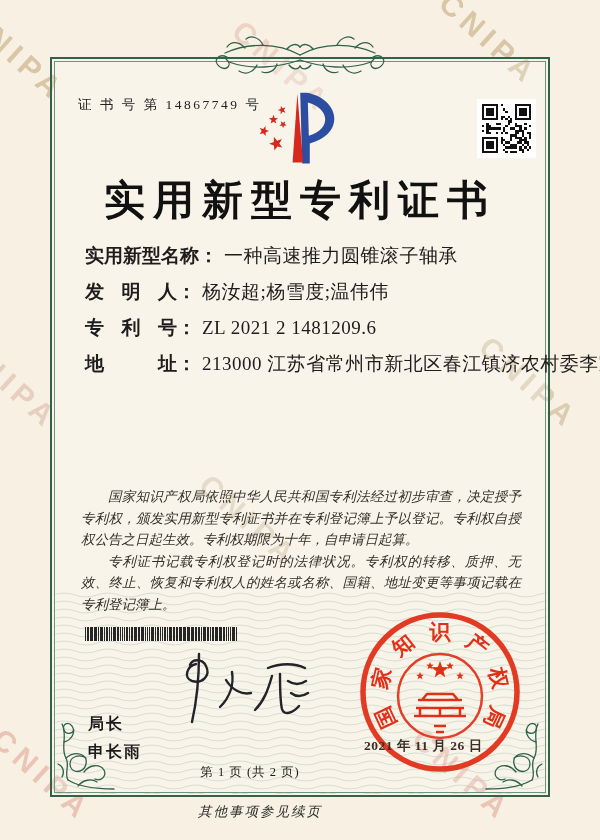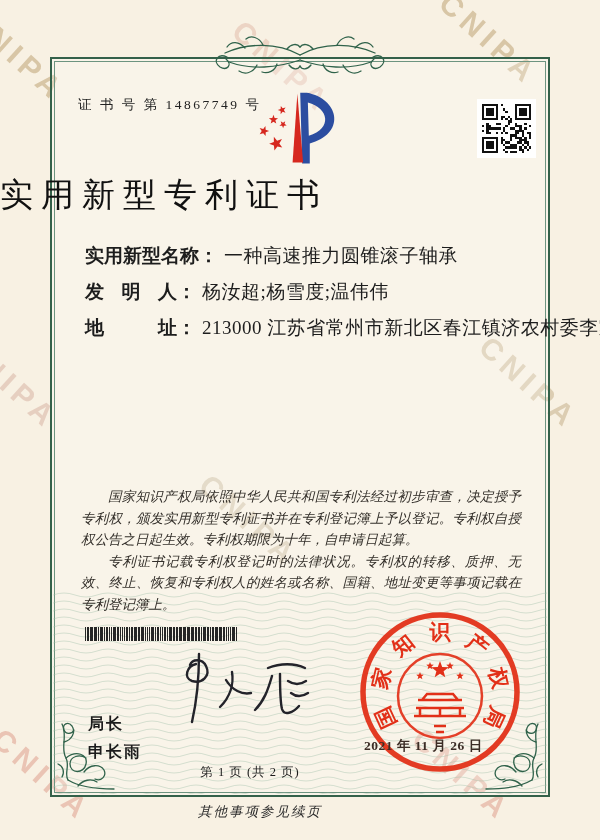--- a/index.html
+++ b/index.html
@@ -18,22 +18,22 @@
   .corner-orn{position:absolute;width:64px;height:74px;z-index:2;}
   #corner-left{left:54px;top:720px;}
   #corner-right{left:482px;top:720px;transform:scaleX(-1);}
 
   #waves{position:absolute;left:53px;top:592px;width:494px;height:202px;z-index:1;}
 
   #cert-no{position:absolute;left:78px;top:96px;font-size:13.5px;letter-spacing:2.5px;color:#222;z-index:4;}
   #logo{position:absolute;left:250px;top:90px;width:110px;height:86px;z-index:4;}
   #qr{position:absolute;left:477px;top:99px;width:59px;height:59px;z-index:4;}
 
-  #title{position:absolute;left:0;top:173px;width:600px;
-         font-size:33px;font-weight:400;letter-spacing:8px;color:#111;z-index:4;}
+  #title{position:absolute;left:0;top:173px;width:600px;text-align:center;
+         font-size:41px;font-weight:700;letter-spacing:8px;color:#111;z-index:4;}
 
   #fields{position:absolute;left:85px;top:243px;width:440px;z-index:4;}
   .frow{height:36px;font-size:19px;color:#1d1d1d;white-space:nowrap;}
   .flabel{display:inline-block;min-width:92px;text-align:justify;text-align-last:justify;font-weight:600;}
   .fcolon{font-weight:600;margin-right:6px;}
   .fvalue{letter-spacing:.5px;}
   .fpair2{margin-left:34px;}
 
   #paras{position:absolute;left:81px;top:486px;width:440px;z-index:4;
          font-size:13.5px;line-height:21.5px;color:#322e29;text-align:justify;}
@@ -266,20 +266,21 @@
       <rect x="0" y="14" width="7" height="7" fill="#111"></rect>
       <rect x="1" y="15" width="5" height="5" fill="#fff"></rect>
       <rect x="2" y="16" width="3" height="3" fill="#111"></rect>
     </svg>
 
   <div id="title">实用新型专利证书</div>
 
   <div id="fields">
       <div class="frow"><span class="flabel">实用新型名称</span><span class="fcolon">：</span><span class="fvalue">一种高速推力圆锥滚子轴承</span></div>
       <div class="frow"><span class="flabel">发明人</span><span class="fcolon">：</span><span class="fvalue">杨汝超;杨雪度;温伟伟</span></div>
+      <div class="frow"><span class="flabel">专利号</span><span class="fcolon">：</span><span class="fvalue">ZL 2021 2 1481209.6</span></div>
       <div class="frow"><span class="flabel">地址</span><span class="fcolon">：</span><span class="fvalue">213000 江苏省常州市新北区春江镇济农村委李家村</span></div>
     </div>
 
   <div id="paras">
     <p>国家知识产权局依照中华人民共和国专利法经过初步审查，决定授予专利权，颁发实用新型专利证书并在专利登记簿上予以登记。专利权自授权公告之日起生效。专利权期限为十年，自申请日起算。</p>
     <p>专利证书记载专利权登记时的法律状况。专利权的转移、质押、无效、终止、恢复和专利权人的姓名或名称、国籍、地址变更等事项记载在专利登记簿上。</p>
   </div>
 
   <svg id="barcode" viewBox="0 0 156 14" preserveAspectRatio="none" shape-rendering="crispEdges">
       <rect x="0" y="0" width="1" height="14" fill="#262626"></rect>

